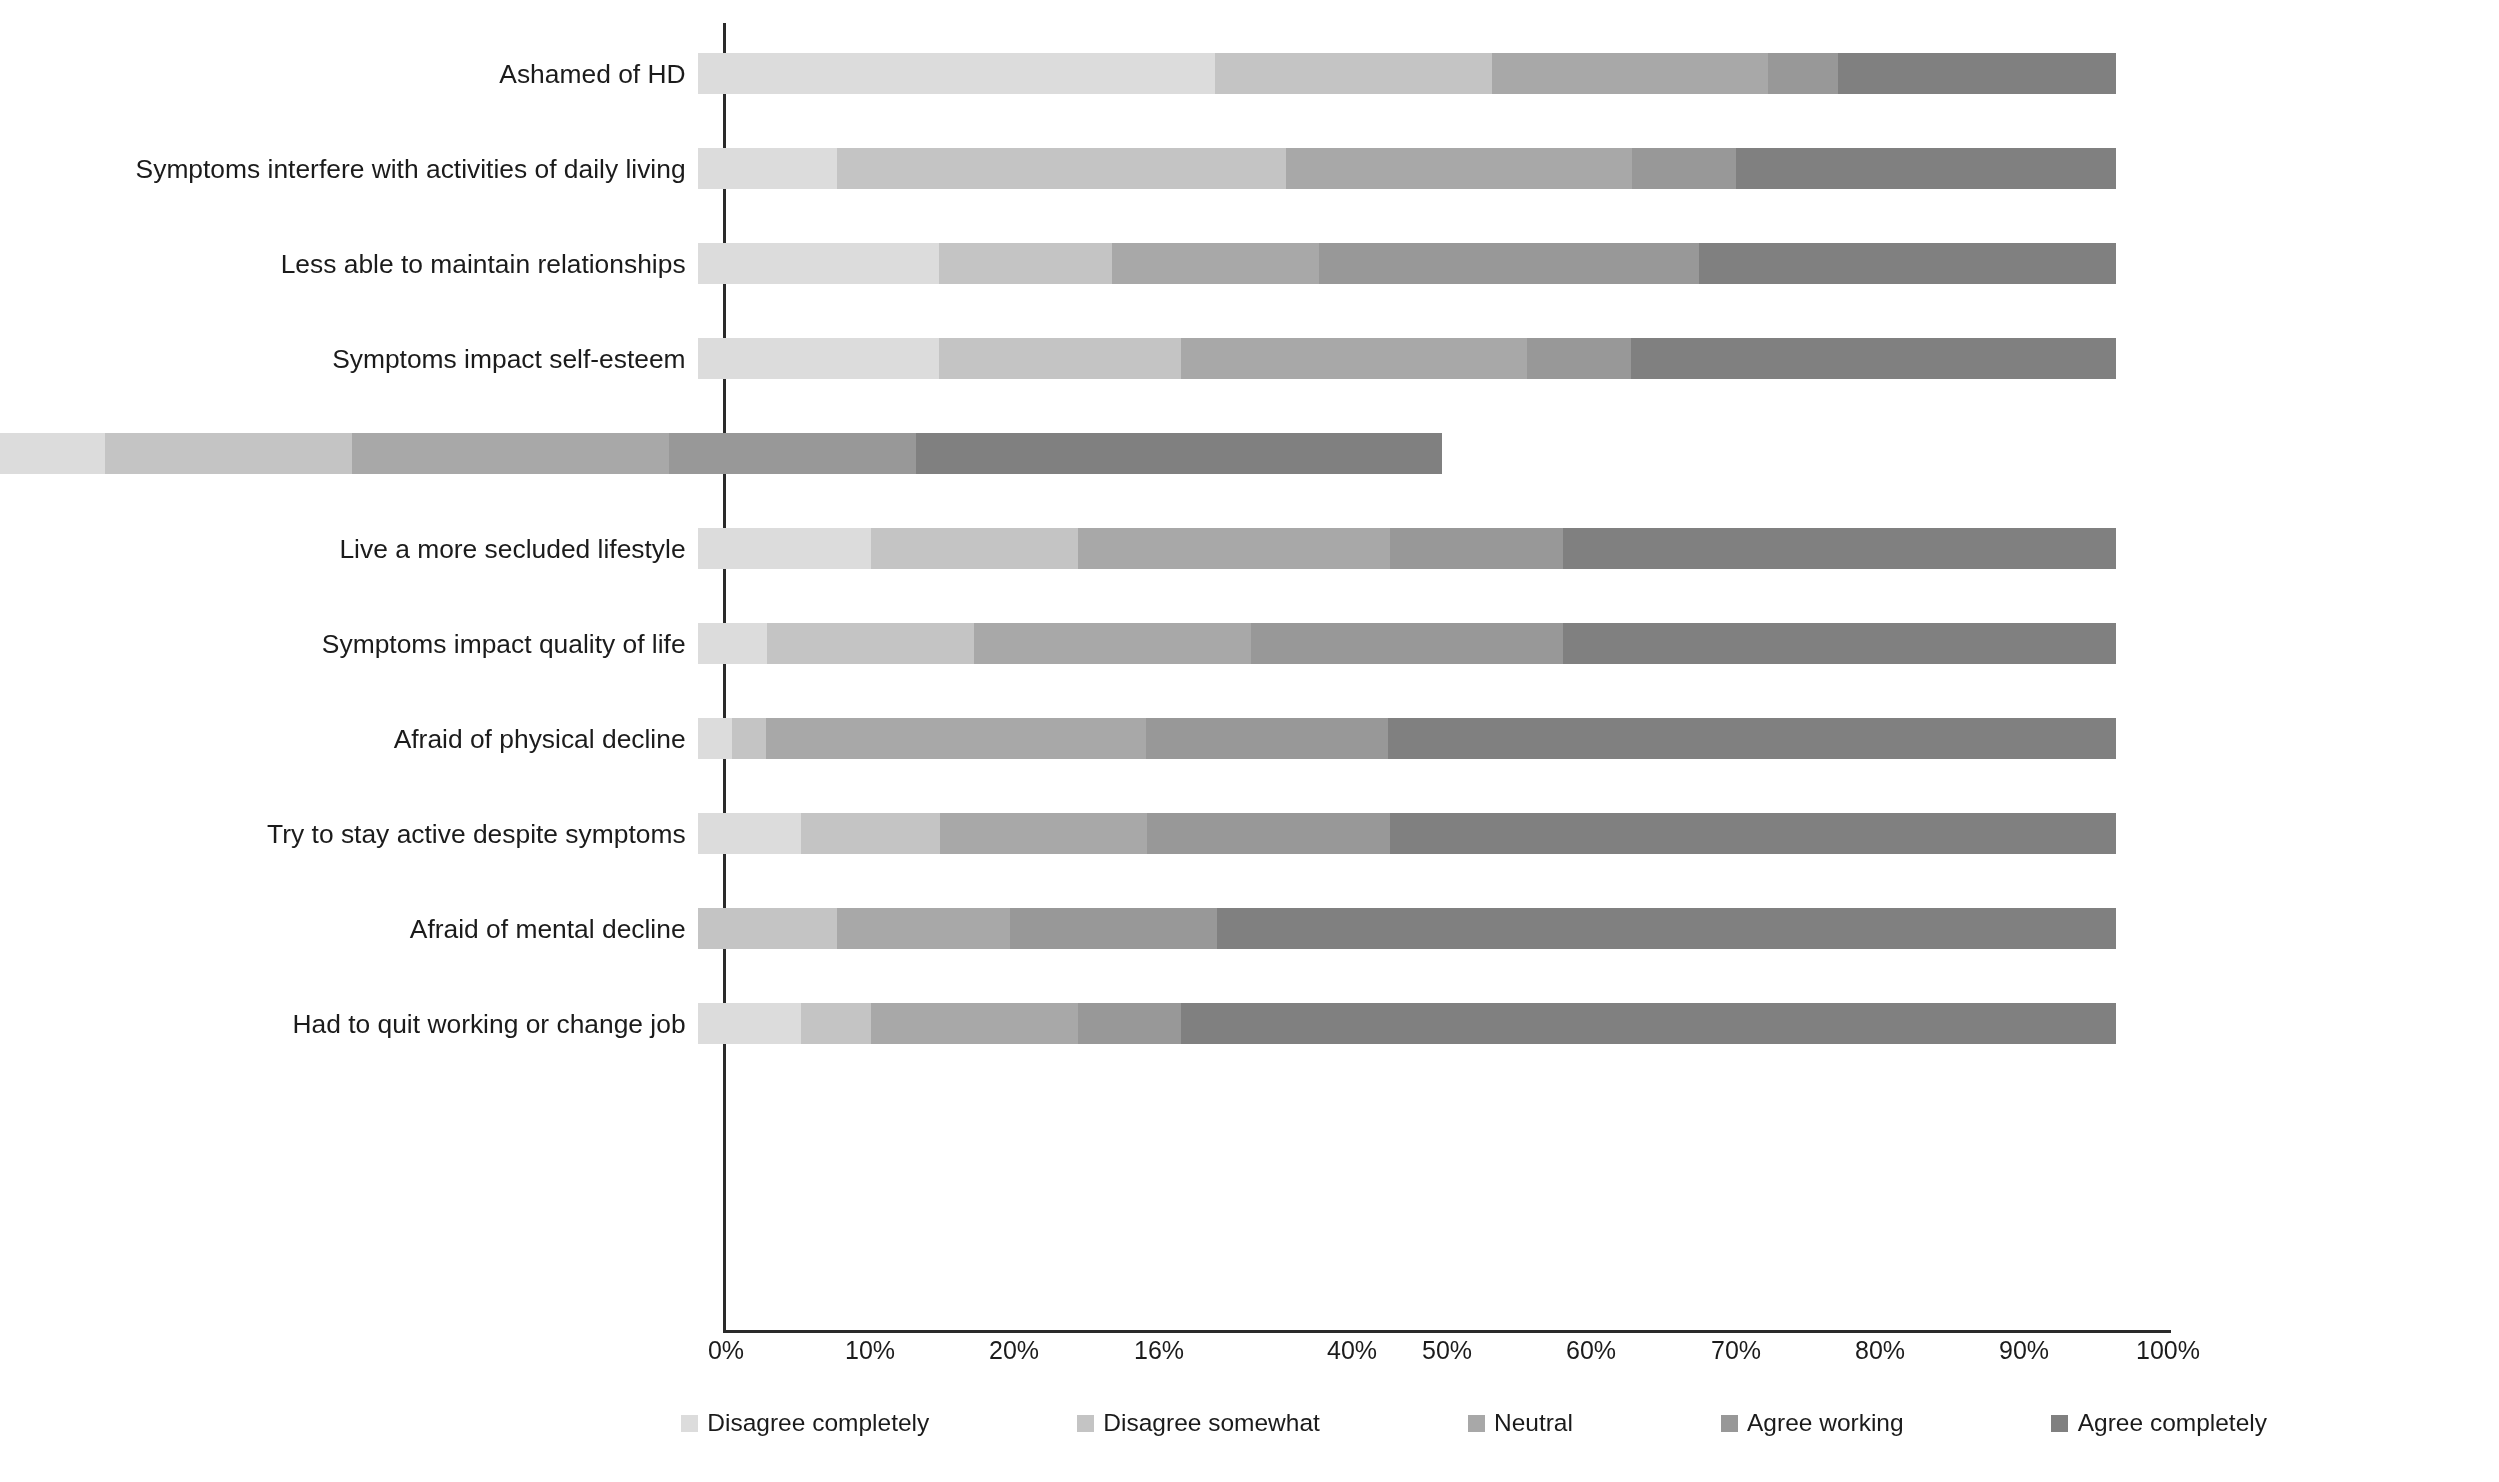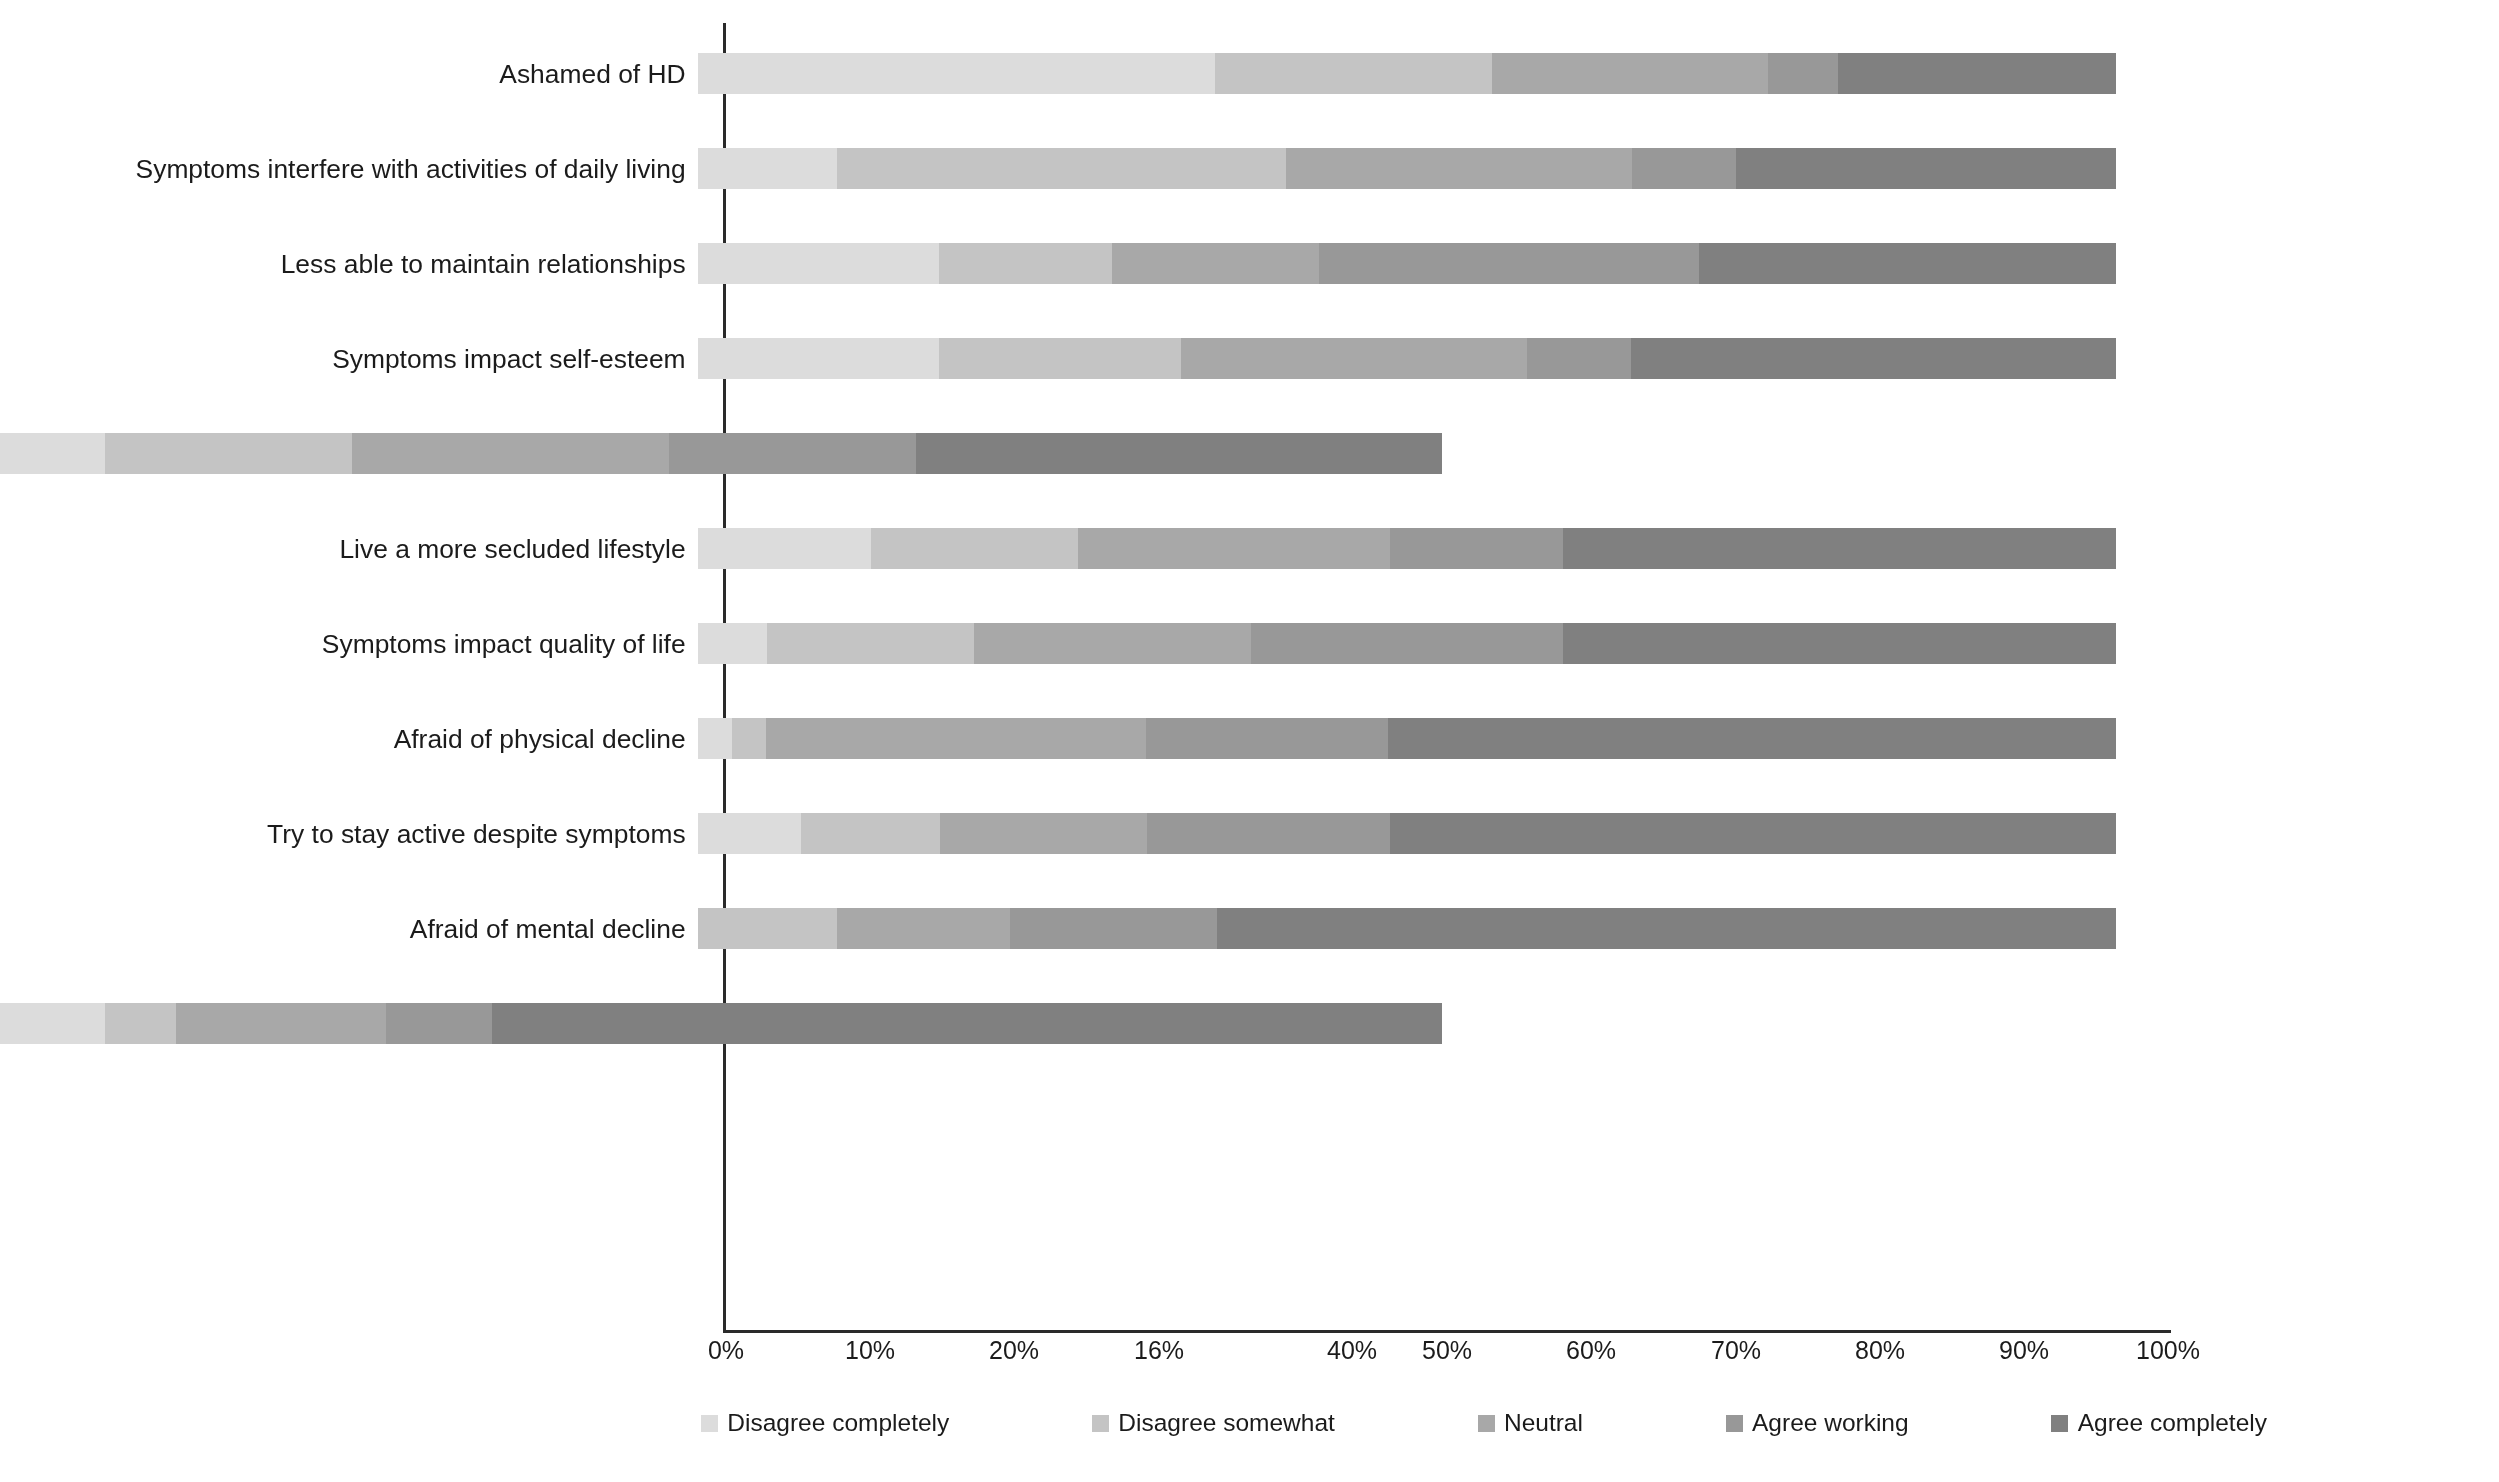--- a/index.html
+++ b/index.html
@@ -105,21 +105,20 @@
     justify-content: space-between;
     align-items: center;
   }
   .legend-item {
     display: flex;
     align-items: center;
     gap: 9.3px;
     font-size: 24.5px;
     color: #1b1b1b;
     white-space: nowrap;
-    margin-left: 20px;
   }
   .swatch {
     width: 17px;
     height: 17px;
     display: inline-block;
     flex: none;
   }
 </style>
 </head>
 <body>
@@ -222,20 +221,21 @@
       <div class="row">
         <div class="row-label">Afraid of mental decline</div>
         <div class="bar">
           <div class="seg" title="Disagree somewhat: 9.8%" style="width: 9.8%; background: rgb(196, 196, 196);"></div>
           <div class="seg" title="Neutral: 12.2%" style="width: 12.2%; background: rgb(168, 168, 168);"></div>
           <div class="seg" title="Agree somewhat: 14.6%" style="width: 14.6%; background: rgb(152, 152, 152);"></div>
           <div class="seg" title="Agree completely: 63.4%" style="width: 63.4%; background: rgb(128, 128, 128);"></div>
         </div>
       </div>
       <div class="row">
+        <div class="row-label">Had to quit working or change job</div>
         <div class="bar">
           <div class="seg" title="Disagree completely: 7.3%" style="width: 7.3%; background: rgb(220, 220, 220);"></div>
           <div class="seg" title="Disagree somewhat: 4.9%" style="width: 4.9%; background: rgb(196, 196, 196);"></div>
           <div class="seg" title="Neutral: 14.6%" style="width: 14.6%; background: rgb(168, 168, 168);"></div>
           <div class="seg" title="Agree somewhat: 7.3%" style="width: 7.3%; background: rgb(152, 152, 152);"></div>
           <div class="seg" title="Agree completely: 65.9%" style="width: 65.9%; background: rgb(128, 128, 128);"></div>
         </div>
       </div>
     </div>
 

